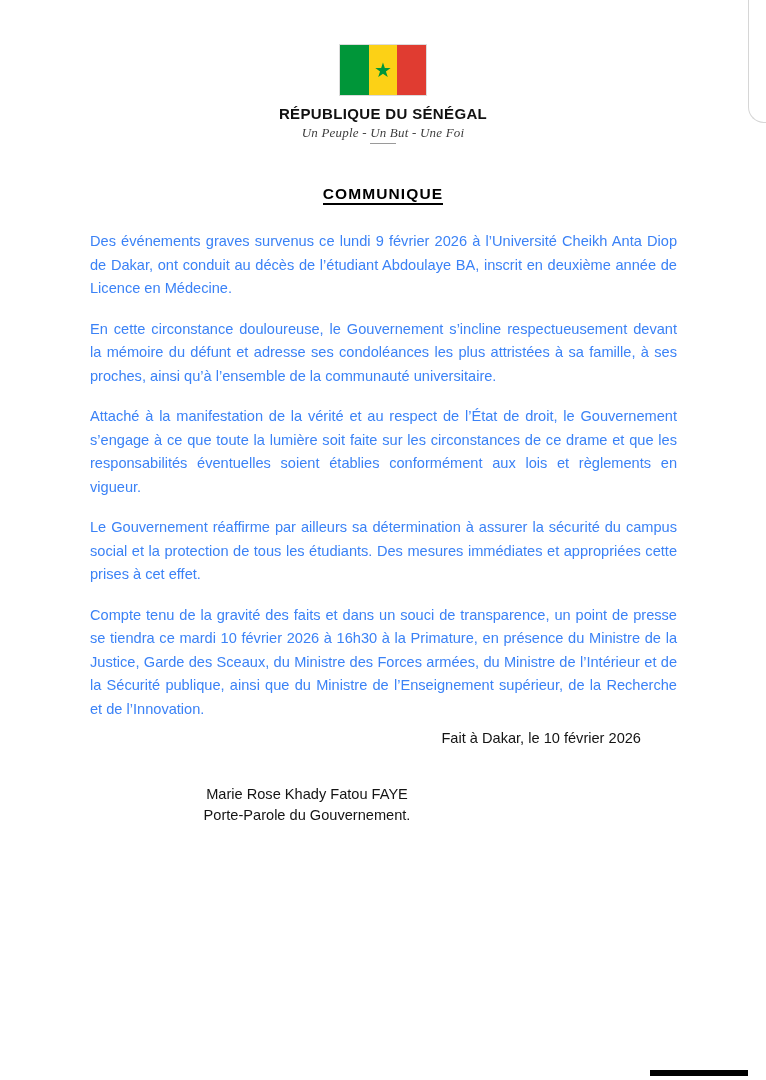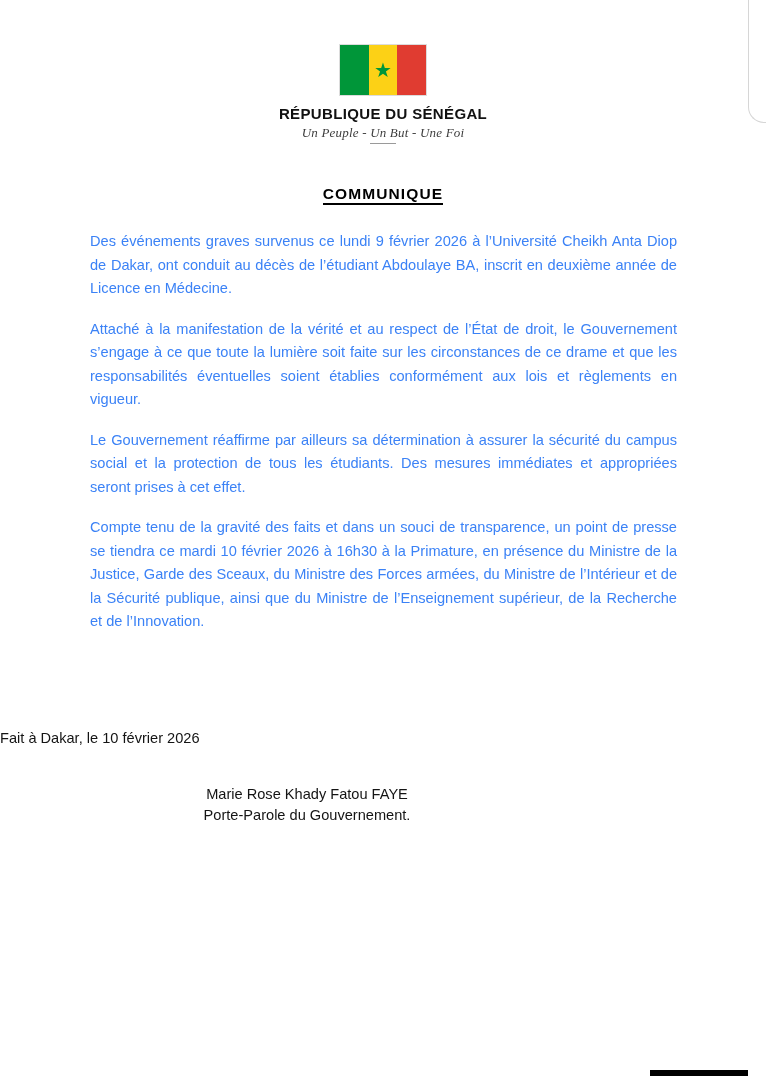--- a/index.html
+++ b/index.html
@@ -138,21 +138,21 @@
     hyphens: none;
   }
   .body-copy p:last-child { margin-bottom: 16px; }
 
   
   .closing {
     position: absolute;
     top: 727px;
     left: 0;
     width: 641px;
-    text-align: left;
+    text-align: right;
   }
   .closing .place-date {
     font-size: 14.6px;
     line-height: 23px;
     color: #141414;
   }
   .signature {
     position: absolute;
     top: 784px;
     left: 0;
@@ -184,22 +184,23 @@
     <div class="motto">Un Peuple - Un But - Une Foi</div>
     <div class="motto-rule"></div>
   </div>
 
   <div class="doc-title">
     <span>COMMUNIQUE</span>
   </div>
 
   <div class="body-copy">
     <p>Des événements graves survenus ce lundi 9 février 2026 à l’Université Cheikh Anta Diop de Dakar, ont conduit au décès de l’étudiant Abdoulaye BA, inscrit en deuxième année de Licence en Médecine.</p>
+    <p>En cette circonstance douloureuse, le Gouvernement s’incline respectueusement devant la mémoire du défunt et adresse ses condoléances les plus attristées à sa famille, à ses proches, ainsi qu’à l’ensemble de la communauté universitaire.</p>
     <p>Attaché à la manifestation de la vérité et au respect de l’État de droit, le Gouvernement s’engage à ce que toute la lumière soit faite sur les circonstances de ce drame et que les responsabilités éventuelles soient établies conformément aux lois et règlements en vigueur.</p>
-    <p>Le Gouvernement réaffirme par ailleurs sa détermination à assurer la sécurité du campus social et la protection de tous les étudiants. Des mesures immédiates et appropriées seront prises à cet effet.</p>
+    <p>Le Gouvernement réaffirme par ailleurs sa détermination à assurer la sécurité du campus social et la protection de tous les étudiants. Des mesures immédiates et appropriées cette prises à cet effet.</p>
     <p>Compte tenu de la gravité des faits et dans un souci de transparence, un point de presse se tiendra ce mardi 10 février 2026 à 16h30 à la Primature, en présence du Ministre de la Justice, Garde des Sceaux, du Ministre des Forces armées, du Ministre de l’Intérieur et de la Sécurité publique, ainsi que du Ministre de l’Enseignement supérieur, de la Recherche et de l’Innovation.</p>
   </div>
 
   <div class="closing">
     <div class="place-date">Fait à Dakar, le 10 février 2026</div>
   </div>
 
   <div class="signature">
     <div class="line">Marie Rose Khady Fatou FAYE</div>
     <div class="line">Porte-Parole du Gouvernement.</div>

